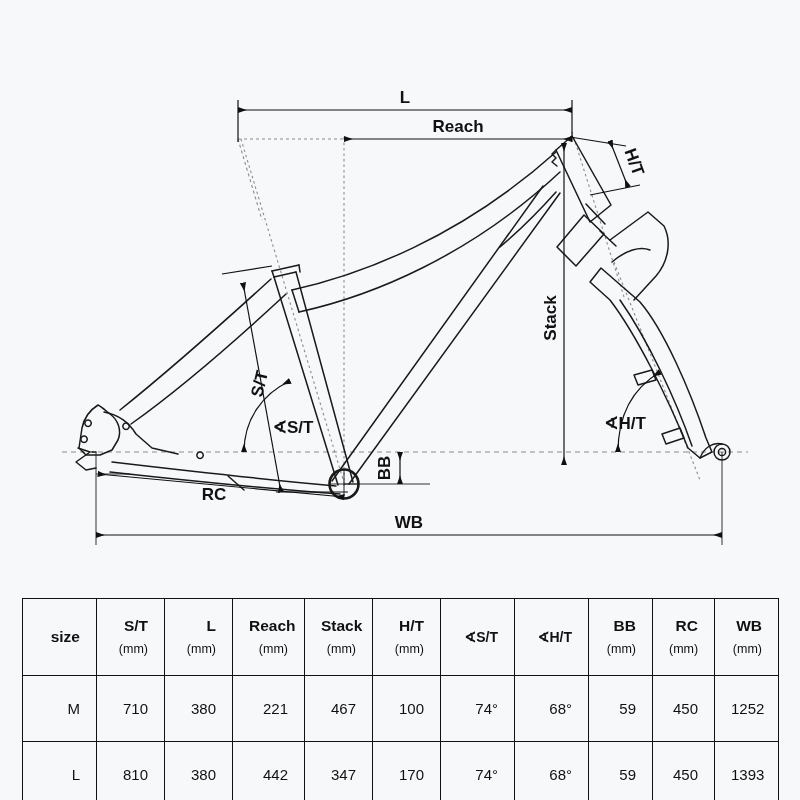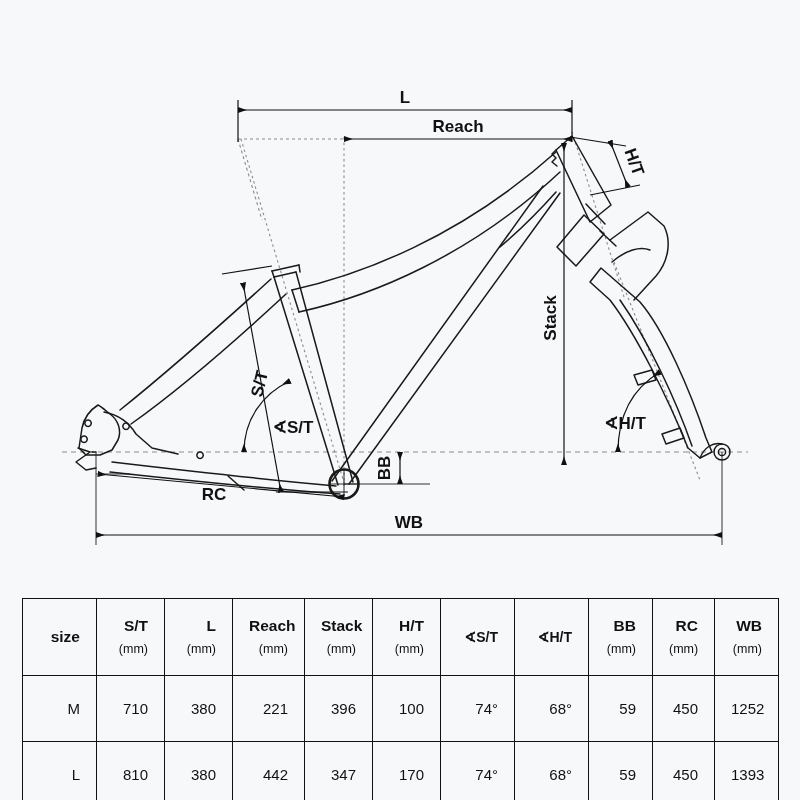--- a/index.html
+++ b/index.html
@@ -287,21 +287,21 @@
             <span class="unit">(mm)</span>
           </th>
         </tr>
       </thead>
       <tbody>
         <tr>
           <td>M</td>
           <td>710</td>
           <td>380</td>
           <td>221</td>
-          <td>396</td>
+          <td>467</td>
           <td>100</td>
           <td>74°</td>
           <td>68°</td>
           <td>59</td>
           <td>450</td>
           <td>1252</td>
         </tr>
         <tr>
           <td>L</td>
           <td>810</td>

